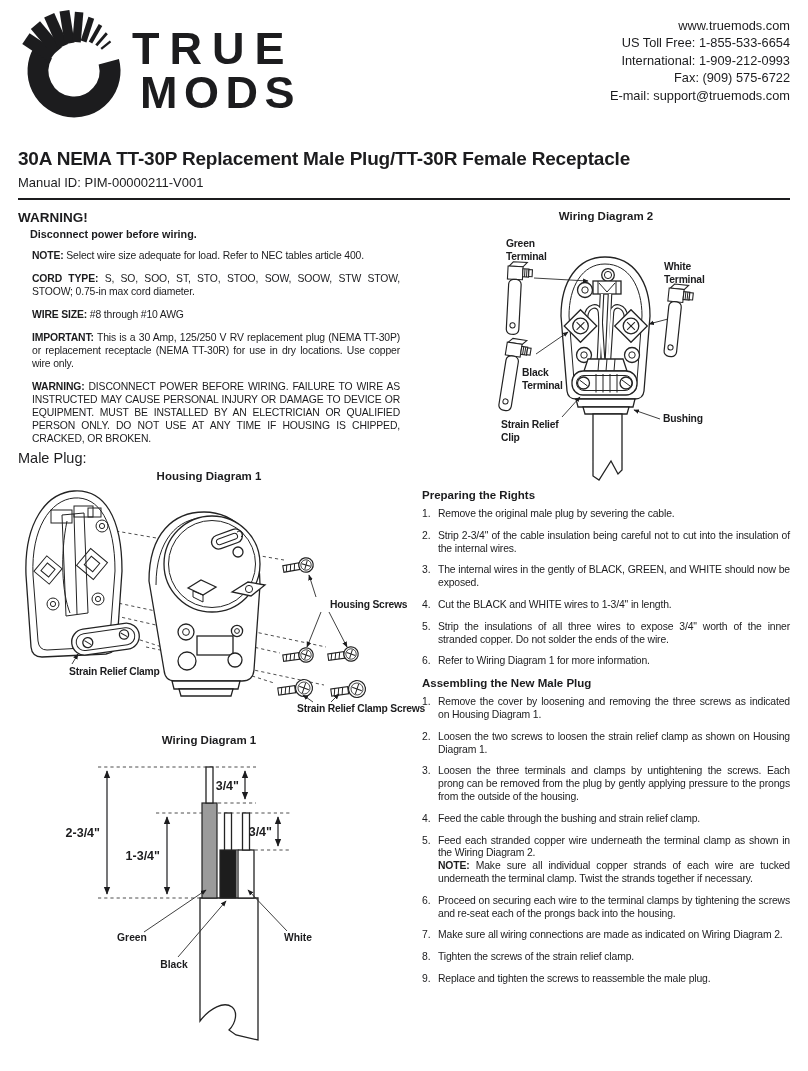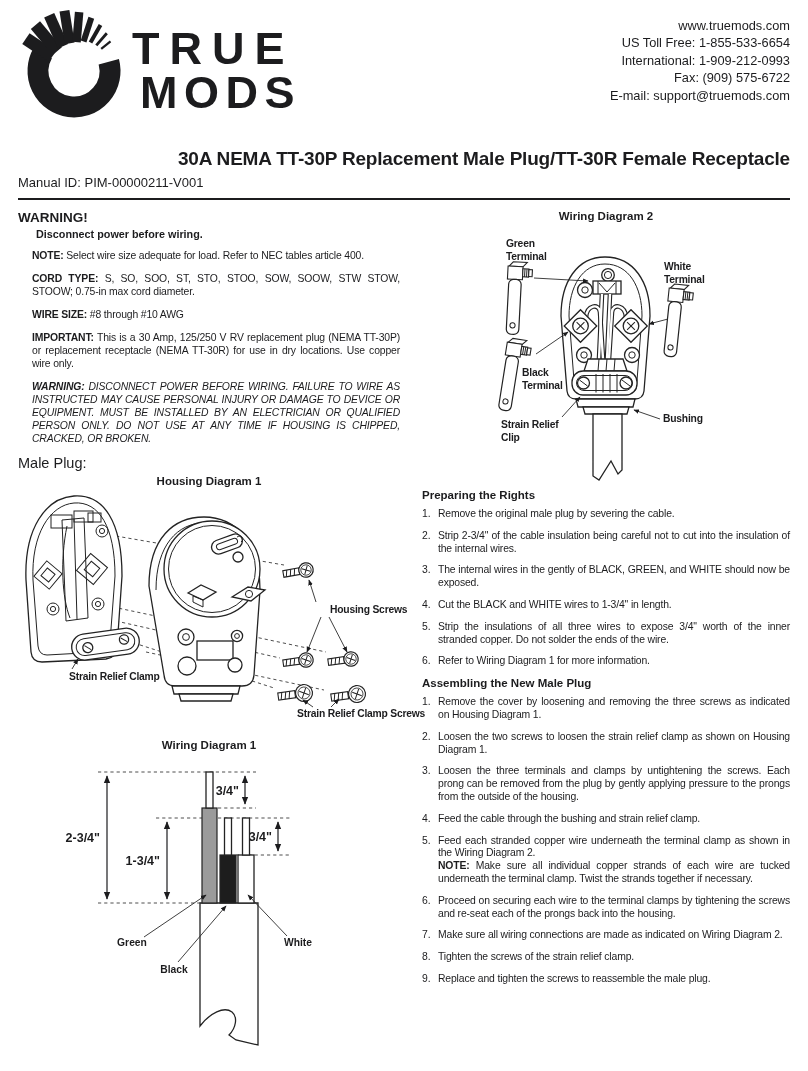--- a/index.html
+++ b/index.html
@@ -3,30 +3,30 @@
 <meta charset="utf-8">
 <style>
   html,body{margin:0;padding:0;background:#9a9a9a;}
   .page{position:relative;width:808px;height:1071px;margin:0 auto;background:#ffffff;
         font-family:"Liberation Sans",sans-serif;color:#1c1c1e;overflow:hidden;}
   
   .logo{position:absolute;top:8px;left:16px;}
   .contact{position:absolute;top:17px;right:18px;text-align:right;font-size:12.8px;line-height:17.4px;}
   
   .titleblock{position:absolute;left:18px;top:148px;width:772px;}
-  .doc-title{font-size:19px;font-weight:bold;margin:0;letter-spacing:-0.2px;text-align:right;}
+  .doc-title{font-size:19px;font-weight:bold;margin:0;letter-spacing:-0.2px;}
   .manual{font-size:13px;margin-top:5px;}
   .rule{border-top:2.4px solid #1c1c1e;margin-top:8px;}
   
   .col-left{position:absolute;left:18px;top:210px;width:382px;}
   .col-right{position:absolute;left:422px;top:210px;width:368px;}
   .warn-head{font-size:13.5px;font-weight:bold;margin:0 0 3px 0;}
-  .warn-sub{font-size:10.8px;font-weight:bold;margin:0 0 9px 18px;}
+  .warn-sub{font-size:10.8px;font-weight:bold;margin:0 0 9px 12px;}
   .para{font-size:10.4px;line-height:13px;text-align:justify;margin:0 0 10px 0;letter-spacing:-0.15px;padding-left:14px;}
-  .para.last{font-style:italic;}
+  .para.last{margin-bottom:5px;}
   .male-plug{font-size:14.5px;font-weight:normal;margin:0 0 4px 0;}
   .dtitle{font-size:11.5px;font-weight:bold;text-align:center;margin:0 0 3px 0;}
   .sec-head{font-size:11.5px;font-weight:bold;margin:5px 0 7px 0;}
   .step{display:flex;font-size:10.4px;line-height:12.8px;margin-bottom:9px;text-align:justify;letter-spacing:-0.15px;}
   .step .num{flex:0 0 16px;}
   .step .stext{flex:1;}
   .footer{position:absolute;left:0;top:1032px;width:100%;text-align:center;font-size:10.5px;}
   
   .diagram{position:relative;}
   .diagram svg{display:block;}

